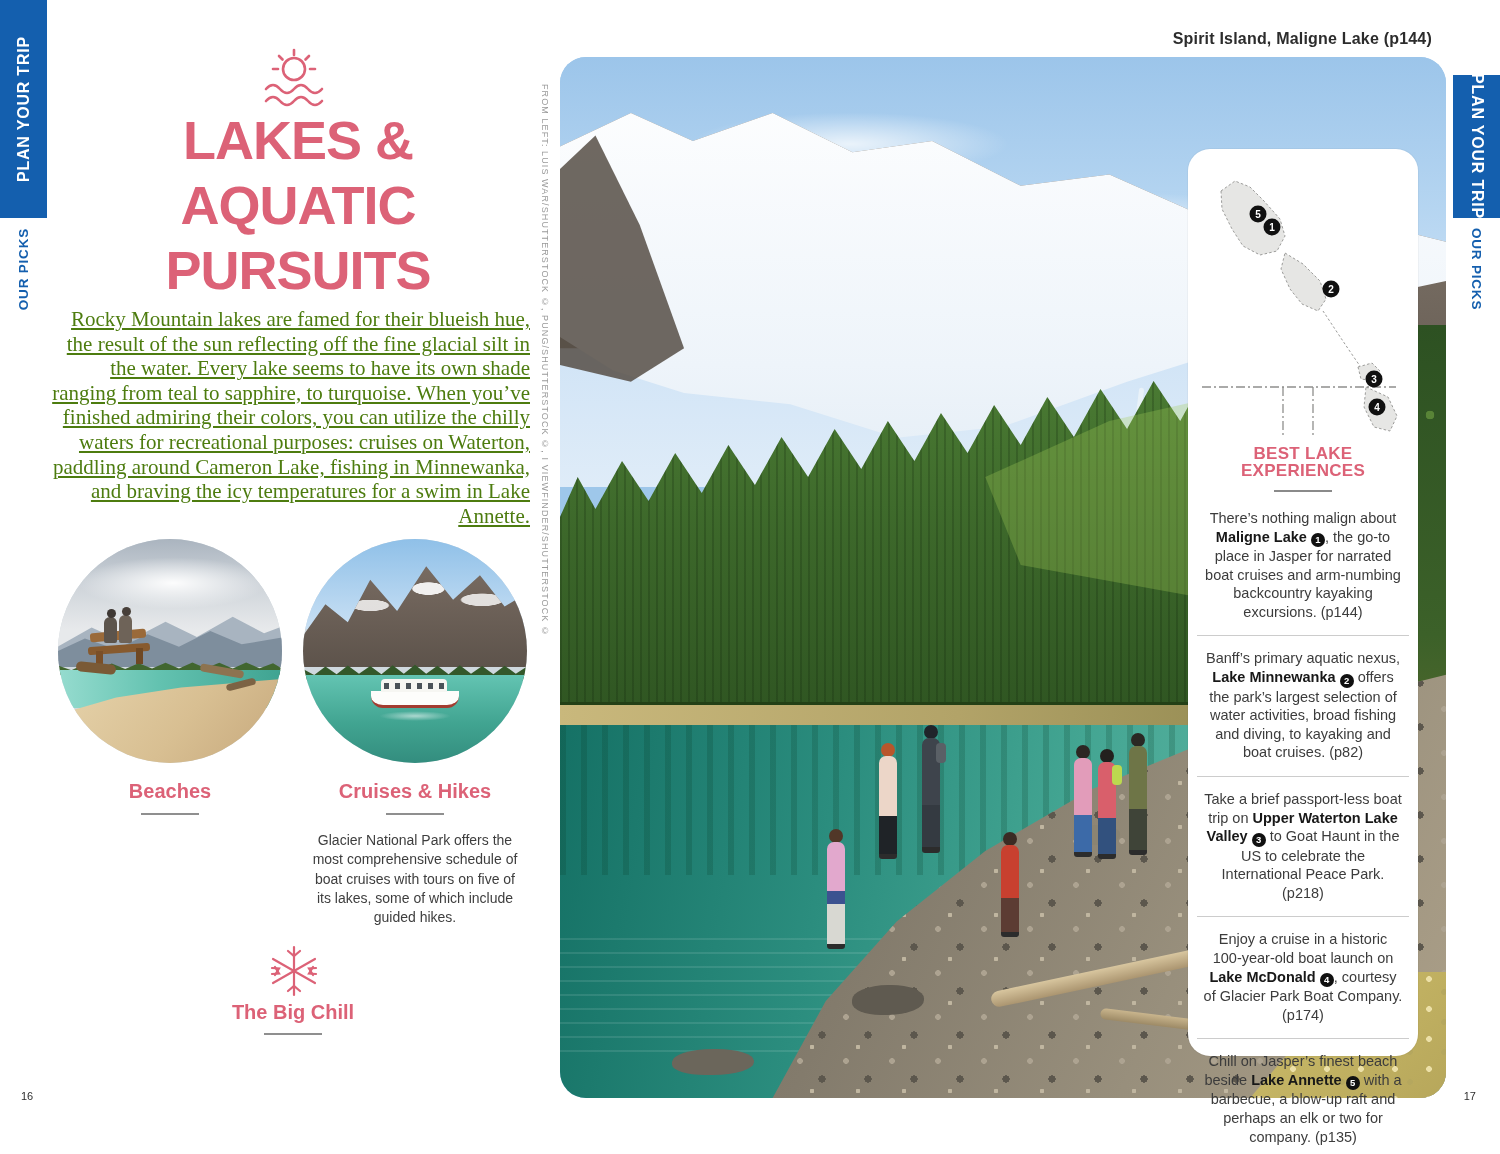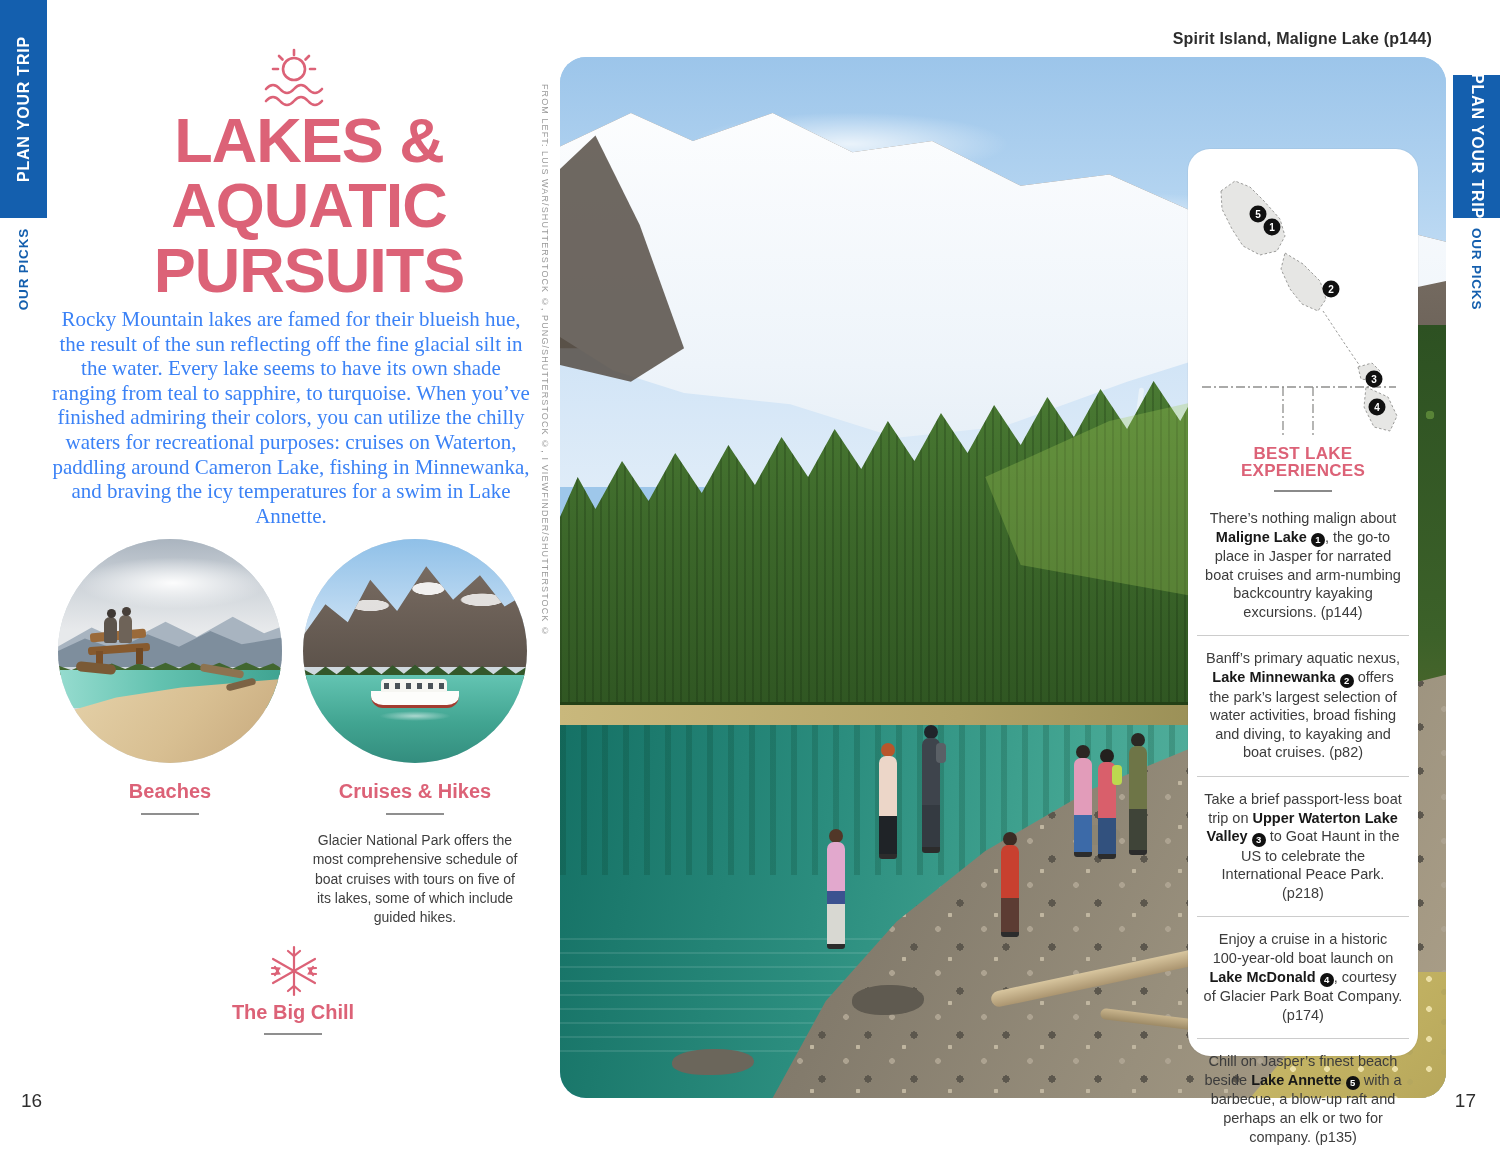--- a/index.html
+++ b/index.html
@@ -19,25 +19,25 @@
   .vtext-up{writing-mode:vertical-rl;transform:rotate(180deg);}
   .vtext-down{writing-mode:vertical-rl;}
   .tab .vtext-up,.tab .vtext-down{color:#fff;font-weight:bold;font-size:16px;letter-spacing:.8px;white-space:nowrap;}
   .ourpicks{position:absolute;width:47px;display:flex;align-items:center;justify-content:center;color:var(--blue);
             font-weight:bold;font-size:13.5px;letter-spacing:.8px;}
   .ourpicks-left{left:0;top:224px;height:90px;}
   .ourpicks-right{left:1453px;top:224px;height:90px;}
 
   
   .sun-icon{position:absolute;left:262px;top:47px;}
-  .feature-title{position:absolute;left:61px;top:108px;width:496px;text-align:center;
-                 color:var(--pink);font-weight:bold;font-size:63px;line-height:65px;letter-spacing:-1px;}
+  .feature-title{position:absolute;left:50px;top:108px;width:496px;text-align:center;
+                 color:var(--pink);font-weight:bold;font-size:54px;line-height:65px;letter-spacing:-1px;}
   .feature-title span{display:block;}
-  .intro{position:absolute;left:52px;top:307px;width:478px;text-align:center;
-         font-family:"Liberation Serif",serif;font-size:21px;line-height:24.6px;color:#3b82f6;}
+  .intro{position:absolute;left:52px;top:307px;width:478px;text-align:right;
+         font-family:"Liberation Serif",serif;font-size:21px;line-height:24.6px;color:#4d7c0f;text-decoration:underline;}
 
   .circle{position:absolute;width:224px;height:224px;border-radius:50%;overflow:hidden;background:#cfd8de;}
   .circle>div{position:absolute;}
   .c1{left:58px;top:539px;}
   .c2{left:303px;top:539px;}
 
   
   .c1-sky{left:0;top:0;width:224px;height:120px;background:linear-gradient(180deg,#aab4bf 0%,#ccd2d8 35%,#e7e9eb 75%);}
   .c1-cloud{left:20px;top:18px;width:190px;height:52px;border-radius:50%;
             background:radial-gradient(ellipse,rgba(255,255,255,.95) 0%,rgba(255,255,255,0) 70%);}
@@ -91,21 +91,21 @@
   .td1{left:141px;} .td2{left:386px;}
   .topic-desc{position:absolute;top:831px;text-align:center;font-size:14px;line-height:19.3px;color:#3e3e3e;}
   .d1{left:68px;width:204px;}
   .d2{left:312px;width:206px;}
 
   .snow-icon{position:absolute;left:268px;top:944px;}
   .bc-title{position:absolute;left:45px;top:1001px;width:496px;text-align:center;color:var(--pink);font-weight:bold;font-size:20px;}
   .bc-div{position:absolute;left:264px;top:1033px;width:58px;height:2px;background:#8f8f8f;}
   .bc-text{position:absolute;left:63px;top:1049px;width:460px;text-align:center;font-size:14px;line-height:19px;color:#3e3e3e;}
 
-  .pagenum{position:absolute;top:1090px;font-size:19px;color:#2e2e2e;}
+  .pagenum{position:absolute;top:1090px;font-size:11px;color:#2e2e2e;}
   .pn-left{left:21px;} .pn-right{right:24px;}
 
   
   .photo-caption{position:absolute;top:30px;right:68px;font-size:16px;font-weight:bold;color:#2c2c2c;letter-spacing:.2px;}
   .photo-credit{position:absolute;left:540px;top:84px;writing-mode:vertical-rl;font-size:9px;letter-spacing:1.1px;color:#9a9a9a;}
 
   .photo{position:absolute;left:560px;top:57px;width:886px;height:1041px;border-radius:26px;overflow:hidden;background:#9ec7ea;}
   .photo>div{position:absolute;}
   .sky{left:0;top:0;width:886px;height:430px;background:linear-gradient(180deg,#9cc5ea 0%,#b5d5f1 35%,#cfe3f6 65%,#dfecf8 100%);}
   .cloud1{left:130px;top:55px;width:320px;height:64px;border-radius:50%;

